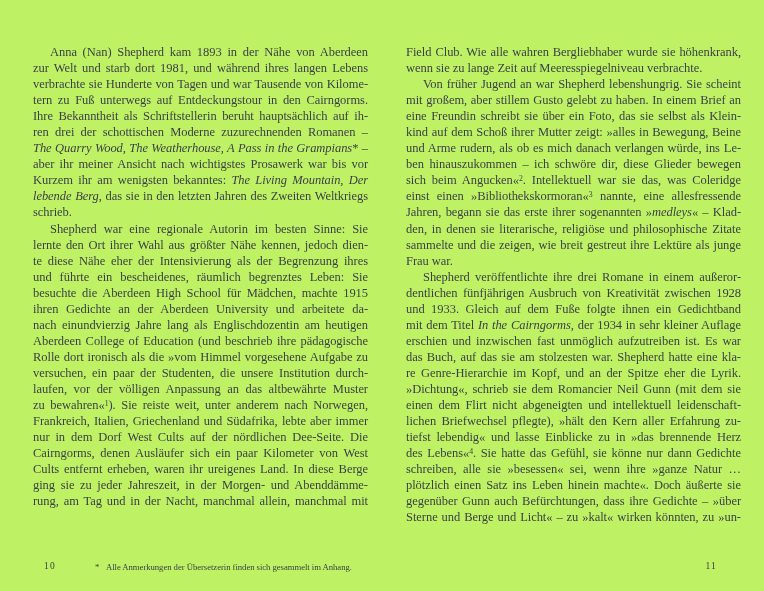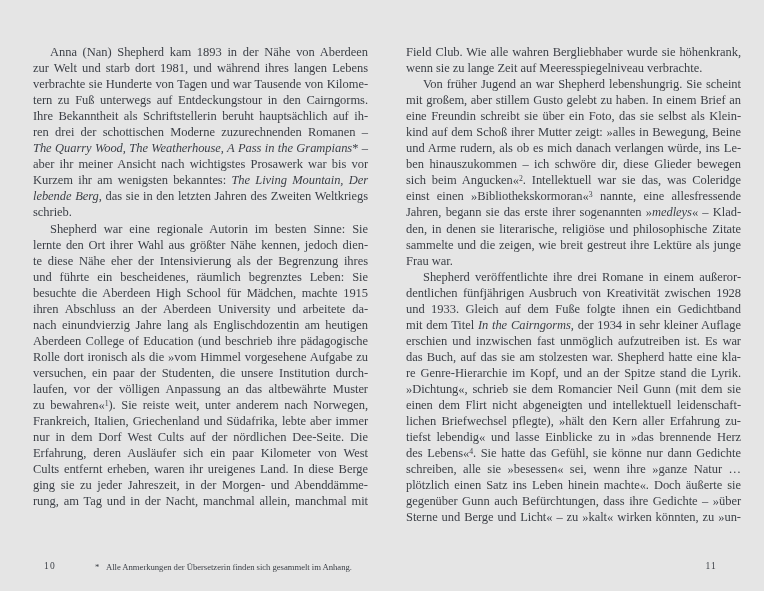--- a/index.html
+++ b/index.html
@@ -4,21 +4,21 @@
 <style>
   html, body {
     margin: 0;
     padding: 0;
     background: #ffffff;
   }
   .spread {
     position: relative;
     width: 764px;
     height: 591px;
-    background: #e5e5e5;
+    background: #bef264;
     font-family: "Liberation Serif", "DejaVu Serif", serif;
     color: #3b3f46;
     overflow: hidden;
   }
   .page {
     position: absolute;
     top: 44px;
     width: 335px;
     height: 540px;
   }
@@ -93,30 +93,30 @@
           <div class="line">Kurzem ihr am wenigsten bekanntes: <i>The Living Mountain, Der</i></div>
           <div class="line"><i>lebende Berg</i>, das sie in den letzten Jahren des Zweiten Weltkriegs</div>
           <div class="line para-end">schrieb.</div>
         </div>
       <div class="para">
           <div class="line indent">Shepherd war eine regionale Autorin im besten Sinne: Sie</div>
           <div class="line">lernte den Ort ihrer Wahl aus größter Nähe kennen, jedoch dien-</div>
           <div class="line">te diese Nähe eher der Intensivierung als der Begrenzung ihres</div>
           <div class="line">und führte ein bescheidenes, räumlich begrenztes Leben: Sie</div>
           <div class="line">besuchte die Aberdeen High School für Mädchen, machte 1915</div>
-          <div class="line">ihren Abschluss an der Aberdeen University und arbeitete da-</div>
+          <div class="line">ihren Gedichte an der Aberdeen University und arbeitete da-</div>
           <div class="line">nach einundvierzig Jahre lang als Englischdozentin am heutigen</div>
           <div class="line">Aberdeen College of Education (und beschrieb ihre pädagogische</div>
           <div class="line">Rolle dort ironisch als die »vom Himmel vorgesehene Aufgabe zu</div>
           <div class="line">versuchen, ein paar der Studenten, die unsere Institution durch-</div>
           <div class="line">laufen, vor der völligen Anpassung an das altbewährte Muster</div>
           <div class="line">zu bewahren«<sup>1</sup>). Sie reiste weit, unter anderem nach Norwegen,</div>
           <div class="line">Frankreich, Italien, Griechenland und Südafrika, lebte aber immer</div>
           <div class="line">nur in dem Dorf West Cults auf der nördlichen Dee-Seite. Die</div>
-          <div class="line">Erfahrung, deren Ausläufer sich ein paar Kilometer von West</div>
+          <div class="line">Cairngorms, denen Ausläufer sich ein paar Kilometer von West</div>
           <div class="line">Cults entfernt erheben, waren ihr ureigenes Land. In diese Berge</div>
           <div class="line">ging sie zu jeder Jahreszeit, in der Morgen- und Abenddämme-</div>
           <div class="line">rung, am Tag und in der Nacht, manchmal allein, manchmal mit</div>
         </div>
     </div>
     <footer class="page-footer">
       <span class="page-number">10</span>
       <span class="footnote">
         <span class="footnote-marker">*</span>
         <span class="footnote-text">Alle Anmerkungen der Übersetzerin finden sich gesammelt im Anhang.</span>
@@ -144,21 +144,21 @@
           <div class="line">sammelte und die zeigen, wie breit gestreut ihre Lektüre als junge</div>
           <div class="line para-end">Frau war.</div>
         </div>
       <div class="para">
           <div class="line indent">Shepherd veröffentlichte ihre drei Romane in einem außeror-</div>
           <div class="line">dentlichen fünfjährigen Ausbruch von Kreativität zwischen 1928</div>
           <div class="line">und 1933. Gleich auf dem Fuße folgte ihnen ein Gedichtband</div>
           <div class="line">mit dem Titel <i>In the Cairngorms</i>, der 1934 in sehr kleiner Auflage</div>
           <div class="line">erschien und inzwischen fast unmöglich aufzutreiben ist. Es war</div>
           <div class="line">das Buch, auf das sie am stolzesten war. Shepherd hatte eine kla-</div>
-          <div class="line">re Genre-Hierarchie im Kopf, und an der Spitze stand die Lyrik.</div>
+          <div class="line">re Genre-Hierarchie im Kopf, und an der Spitze eher die Lyrik.</div>
           <div class="line">»Dichtung«, schrieb sie dem Romancier Neil Gunn (mit dem sie</div>
           <div class="line">einen dem Flirt nicht abgeneigten und intellektuell leidenschaft-</div>
           <div class="line">lichen Briefwechsel pflegte), »hält den Kern aller Erfahrung zu-</div>
           <div class="line">tiefst lebendig« und lasse Einblicke zu in »das brennende Herz</div>
           <div class="line">des Lebens«<sup>4</sup>. Sie hatte das Gefühl, sie könne nur dann Gedichte</div>
           <div class="line">schreiben, alle sie »besessen« sei, wenn ihre »ganze Natur …</div>
           <div class="line">plötzlich einen Satz ins Leben hinein machte«. Doch äußerte sie</div>
           <div class="line">gegenüber Gunn auch Befürchtungen, dass ihre Gedichte – »über</div>
           <div class="line">Sterne und Berge und Licht« – zu »kalt« wirken könnten, zu »un-</div>
         </div>

